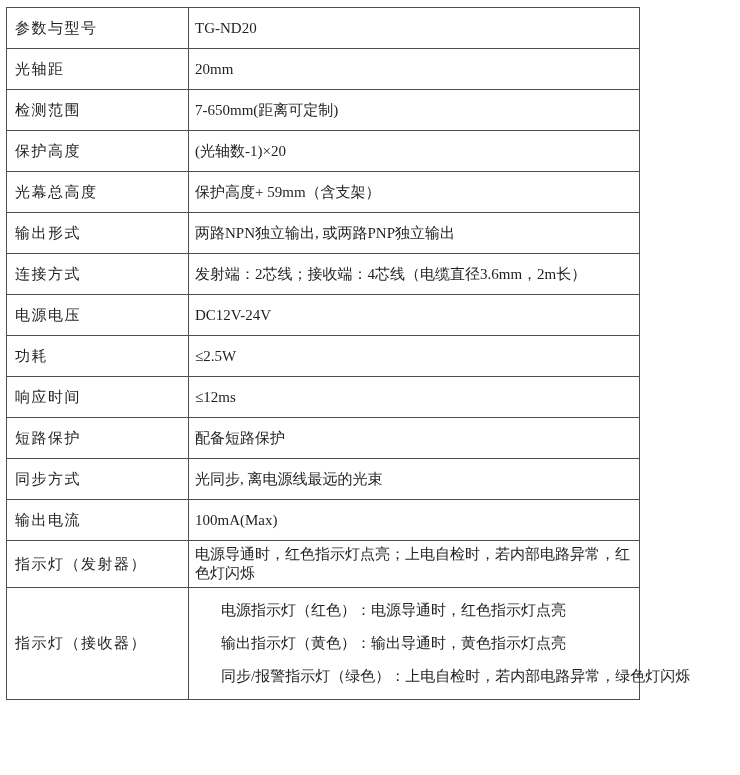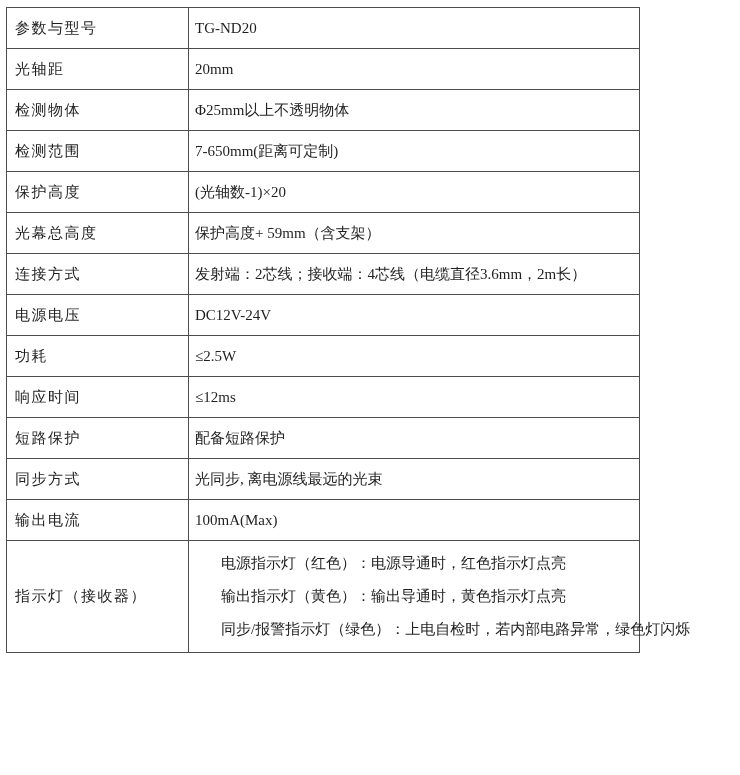--- a/index.html
+++ b/index.html
@@ -61,34 +61,34 @@
   <tbody id="spec-tbody">
       <tr>
         <td class="param-cell">参数与型号</td>
         <td class="value-cell">TG-ND20</td>
       </tr>
       <tr>
         <td class="param-cell">光轴距</td>
         <td class="value-cell">20mm</td>
       </tr>
       <tr>
-        <td class="param-cell">检测物体</td>
-        <td class="value-cell">Φ25mm以上不透明物体</td>
-      </tr>
-      <tr>
         <td class="param-cell">检测范围</td>
         <td class="value-cell">7-650mm(距离可定制)</td>
       </tr>
       <tr>
         <td class="param-cell">保护高度</td>
         <td class="value-cell">(光轴数-1)×20</td>
       </tr>
       <tr>
         <td class="param-cell">光幕总高度</td>
         <td class="value-cell">保护高度+ 59mm（含支架）</td>
+      </tr>
+      <tr>
+        <td class="param-cell">输出形式</td>
+        <td class="value-cell">两路NPN独立输出, 或两路PNP独立输出</td>
       </tr>
       <tr>
         <td class="param-cell">连接方式</td>
         <td class="value-cell">发射端：2芯线；接收端：4芯线（电缆直径3.6mm，2m长）</td>
       </tr>
       <tr>
         <td class="param-cell">电源电压</td>
         <td class="value-cell">DC12V-24V</td>
       </tr>
       <tr>
@@ -105,20 +105,24 @@
       </tr>
       <tr>
         <td class="param-cell">同步方式</td>
         <td class="value-cell">光同步, 离电源线最远的光束</td>
       </tr>
       <tr>
         <td class="param-cell">输出电流</td>
         <td class="value-cell">100mA(Max)</td>
       </tr>
       <tr>
+        <td class="param-cell">指示灯（发射器）</td>
+        <td class="value-cell">电源导通时，红色指示灯点亮；上电自检时，若内部电路异常，红色灯闪烁</td>
+      </tr>
+      <tr>
         <td class="param-cell">指示灯（接收器）</td>
         <td class="value-cell multiline">
           <div class="value-line">电源指示灯（红色）：电源导通时，红色指示灯点亮</div>
           <div class="value-line">输出指示灯（黄色）：输出导通时，黄色指示灯点亮</div>
           <div class="value-line">同步/报警指示灯（绿色）：上电自检时，若内部电路异常，绿色灯闪烁</div>
         </td>
       </tr>
     </tbody>
 </table>
 

